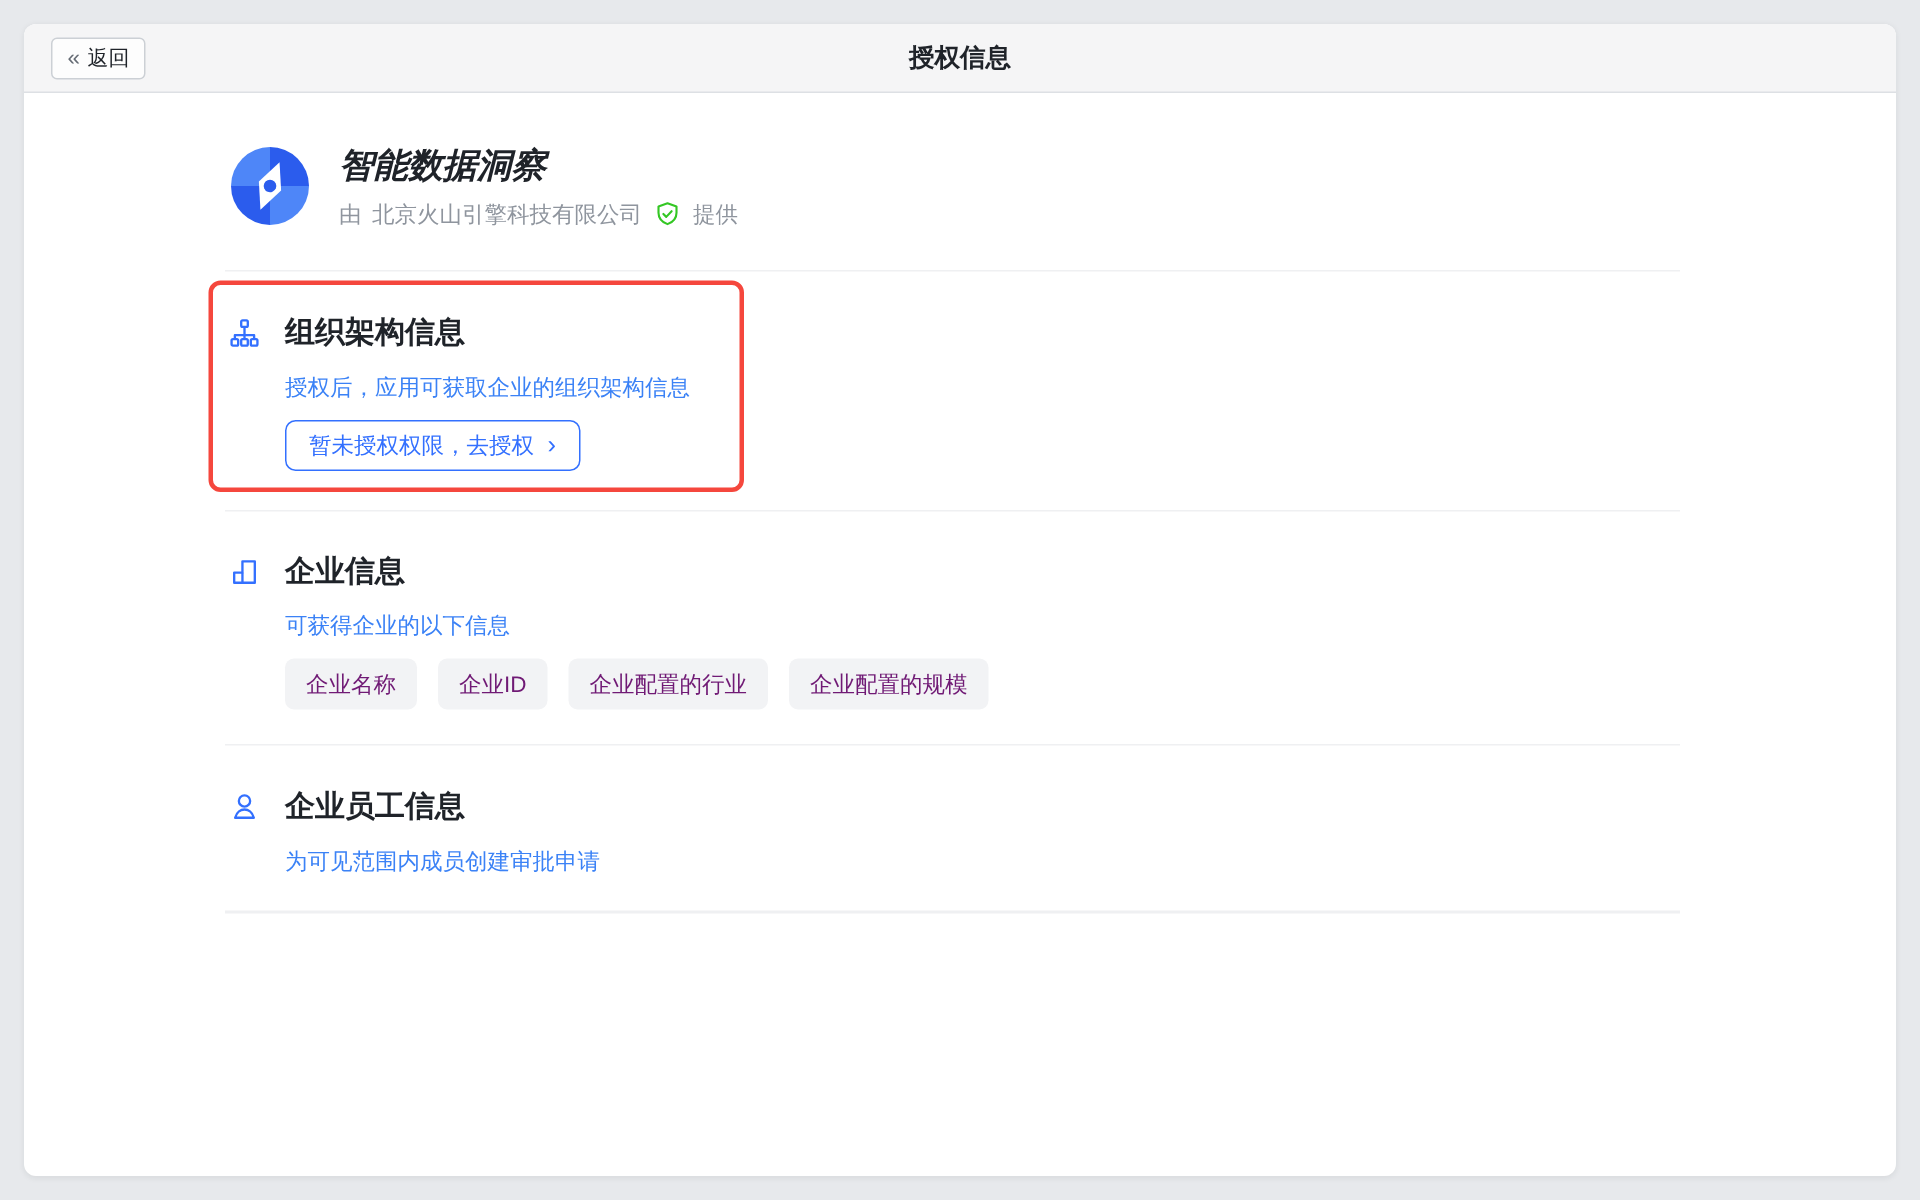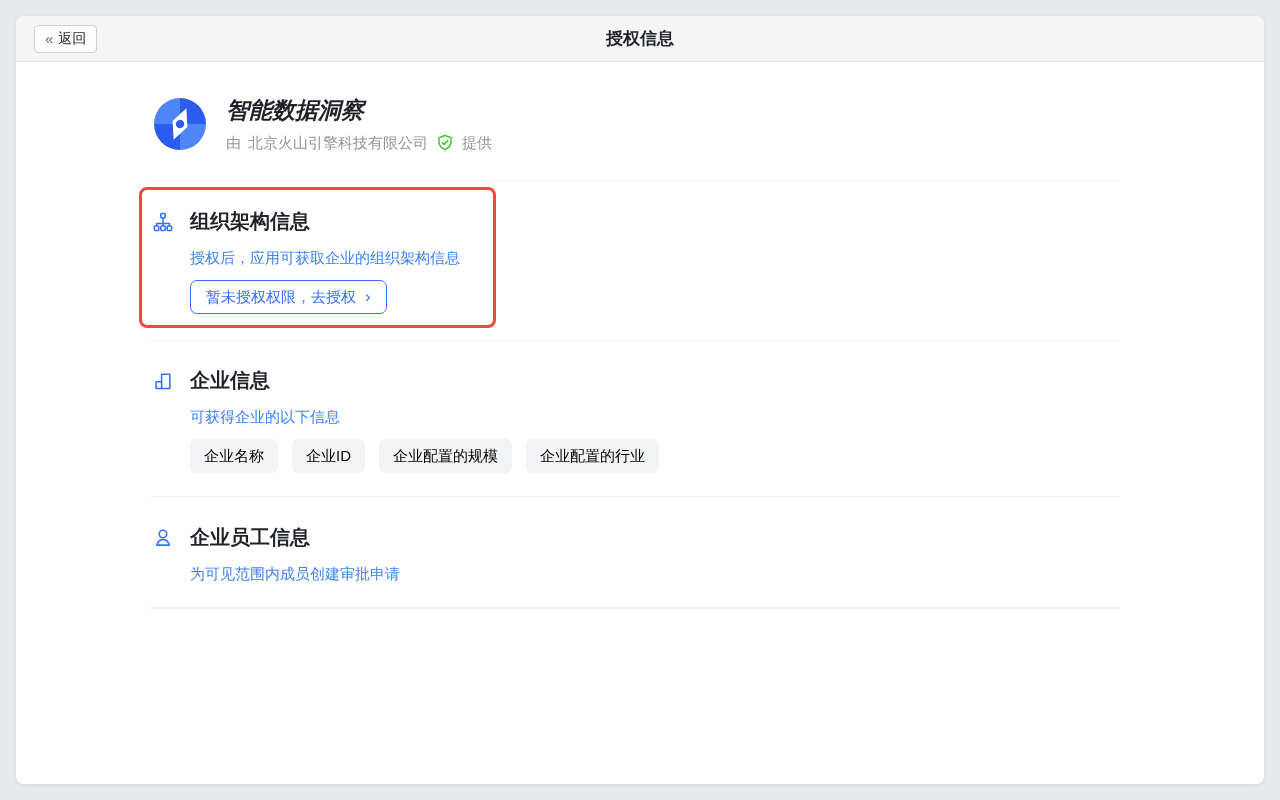--- a/index.html
+++ b/index.html
@@ -92,21 +92,21 @@
   }
   .sec-body { margin: 12px 0 0 40px; display: flex; gap: 14px; }
   .tag {
     display: inline-flex;
     align-items: center;
     height: 34px;
     padding: 0 14px;
     background: #f2f3f5;
     border-radius: 6px;
     font-size: 15px;
-    color: #000000;
+    color: #701a75;
     white-space: nowrap;
   }
   .auth-btn {
     display: inline-flex;
     align-items: center;
     gap: 9px;
     height: 34px;
     padding: 0 15px;
     background: #ffffff;
     border: 1px solid #3370ff;
@@ -214,22 +214,22 @@
             <path d="M4.5 20.2v-7.4h6V4.6h9v15.6z"></path>
             <path d="M10.5 12.8v7.4"></path>
           </svg>
         </span>
         <span class="sec-title">企业信息</span>
       </div>
       <div class="sec-desc">可获得企业的以下信息</div>
       <div class="sec-body">
         <span class="tag">企业名称</span>
         <span class="tag">企业ID</span>
+        <span class="tag">企业配置的行业</span>
         <span class="tag">企业配置的规模</span>
-        <span class="tag">企业配置的行业</span>
       </div>
     </div>
 
     <div class="divider"></div>
 
     <div class="perm-section sec-staff">
       <div class="sec-head">
         <span class="sec-icon">
           <svg width="22" height="22" viewBox="0 0 24 24" fill="none" stroke="#3370ff" stroke-width="1.7" stroke-linecap="round" stroke-linejoin="round">
             <circle cx="12" cy="7.6" r="4.1"></circle>

